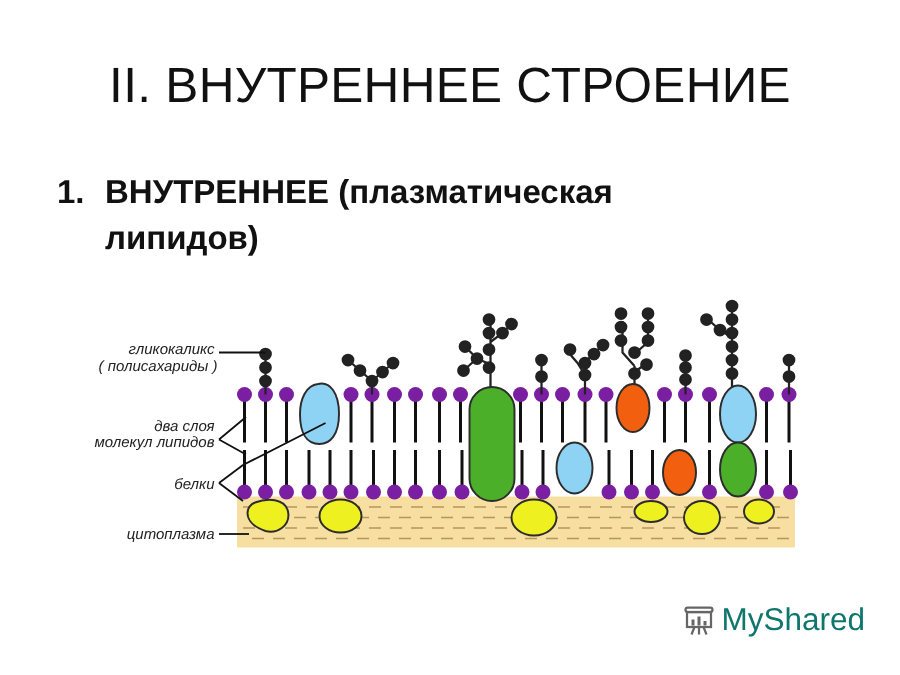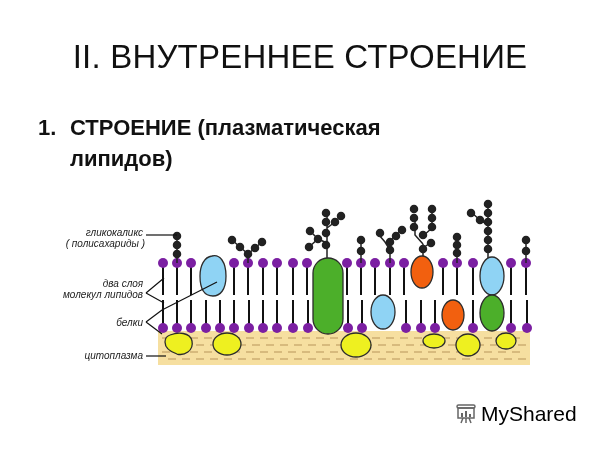--- a/index.html
+++ b/index.html
@@ -4,31 +4,31 @@
 <style>
   html,body{margin:0;padding:0;background:#fff;}
   body{width:600px;height:450px;position:relative;overflow:hidden;font-family:"Liberation Sans",sans-serif;}
   .title{position:absolute;left:0;top:38px;width:600px;text-align:center;font-size:33px;color:#111;font-family:"Liberation Sans",sans-serif;letter-spacing:0.2px;}
   .item{position:absolute;left:38px;top:112px;font-size:22px;font-weight:bold;color:#111;line-height:31px;}
   .item .num{position:absolute;left:0;top:0;}
   .item .txt{position:absolute;left:32px;top:0;width:500px;}
   svg.diagram{position:absolute;left:0;top:0;}
   .lbl{font-family:"Liberation Sans",sans-serif;font-style:italic;font-size:10px;fill:#222;}
   .logo{position:absolute;left:455px;top:400px;height:28px;display:flex;align-items:center;}
-  .logo .txt{font-size:21px;color:#000000;margin-left:4px;font-family:"Liberation Sans",sans-serif;}
+  .logo .txt{font-size:21px;color:#0f766e;margin-left:4px;font-family:"Liberation Sans",sans-serif;}
 </style>
 </head>
 <body>
 
 <div class="title">II. ВНУТРЕННЕЕ СТРОЕНИЕ</div>
 
 <div class="item">
   <span class="num">1.</span>
   <div class="txt">
-    <div>СТРОЕНИЕ (плазматическая</div>
+    <div>ВНУТРЕННЕЕ (плазматическая</div>
     <div>липидов)</div>
   </div>
 </div>
 
 <svg class="diagram" width="600" height="450" viewBox="0 0 600 450" xmlns="http://www.w3.org/2000/svg">
 
   <g>
     <rect x="158" y="331" width="372" height="34" fill="#f6dfa0"></rect>
     <g stroke="#b8955a" stroke-width="1">
       <path d="M162 338h8M176 338h8M190 338h8M204 338h8M218 338h8M232 338h8M246 338h8M260 338h8M274 338h8M288 338h8M302 338h8M316 338h8M330 338h8M344 338h8M358 338h8M372 338h8M386 338h8M400 338h8M414 338h8M428 338h8M442 338h8M456 338h8M470 338h8M484 338h8M498 338h8M512 338h8"></path>

